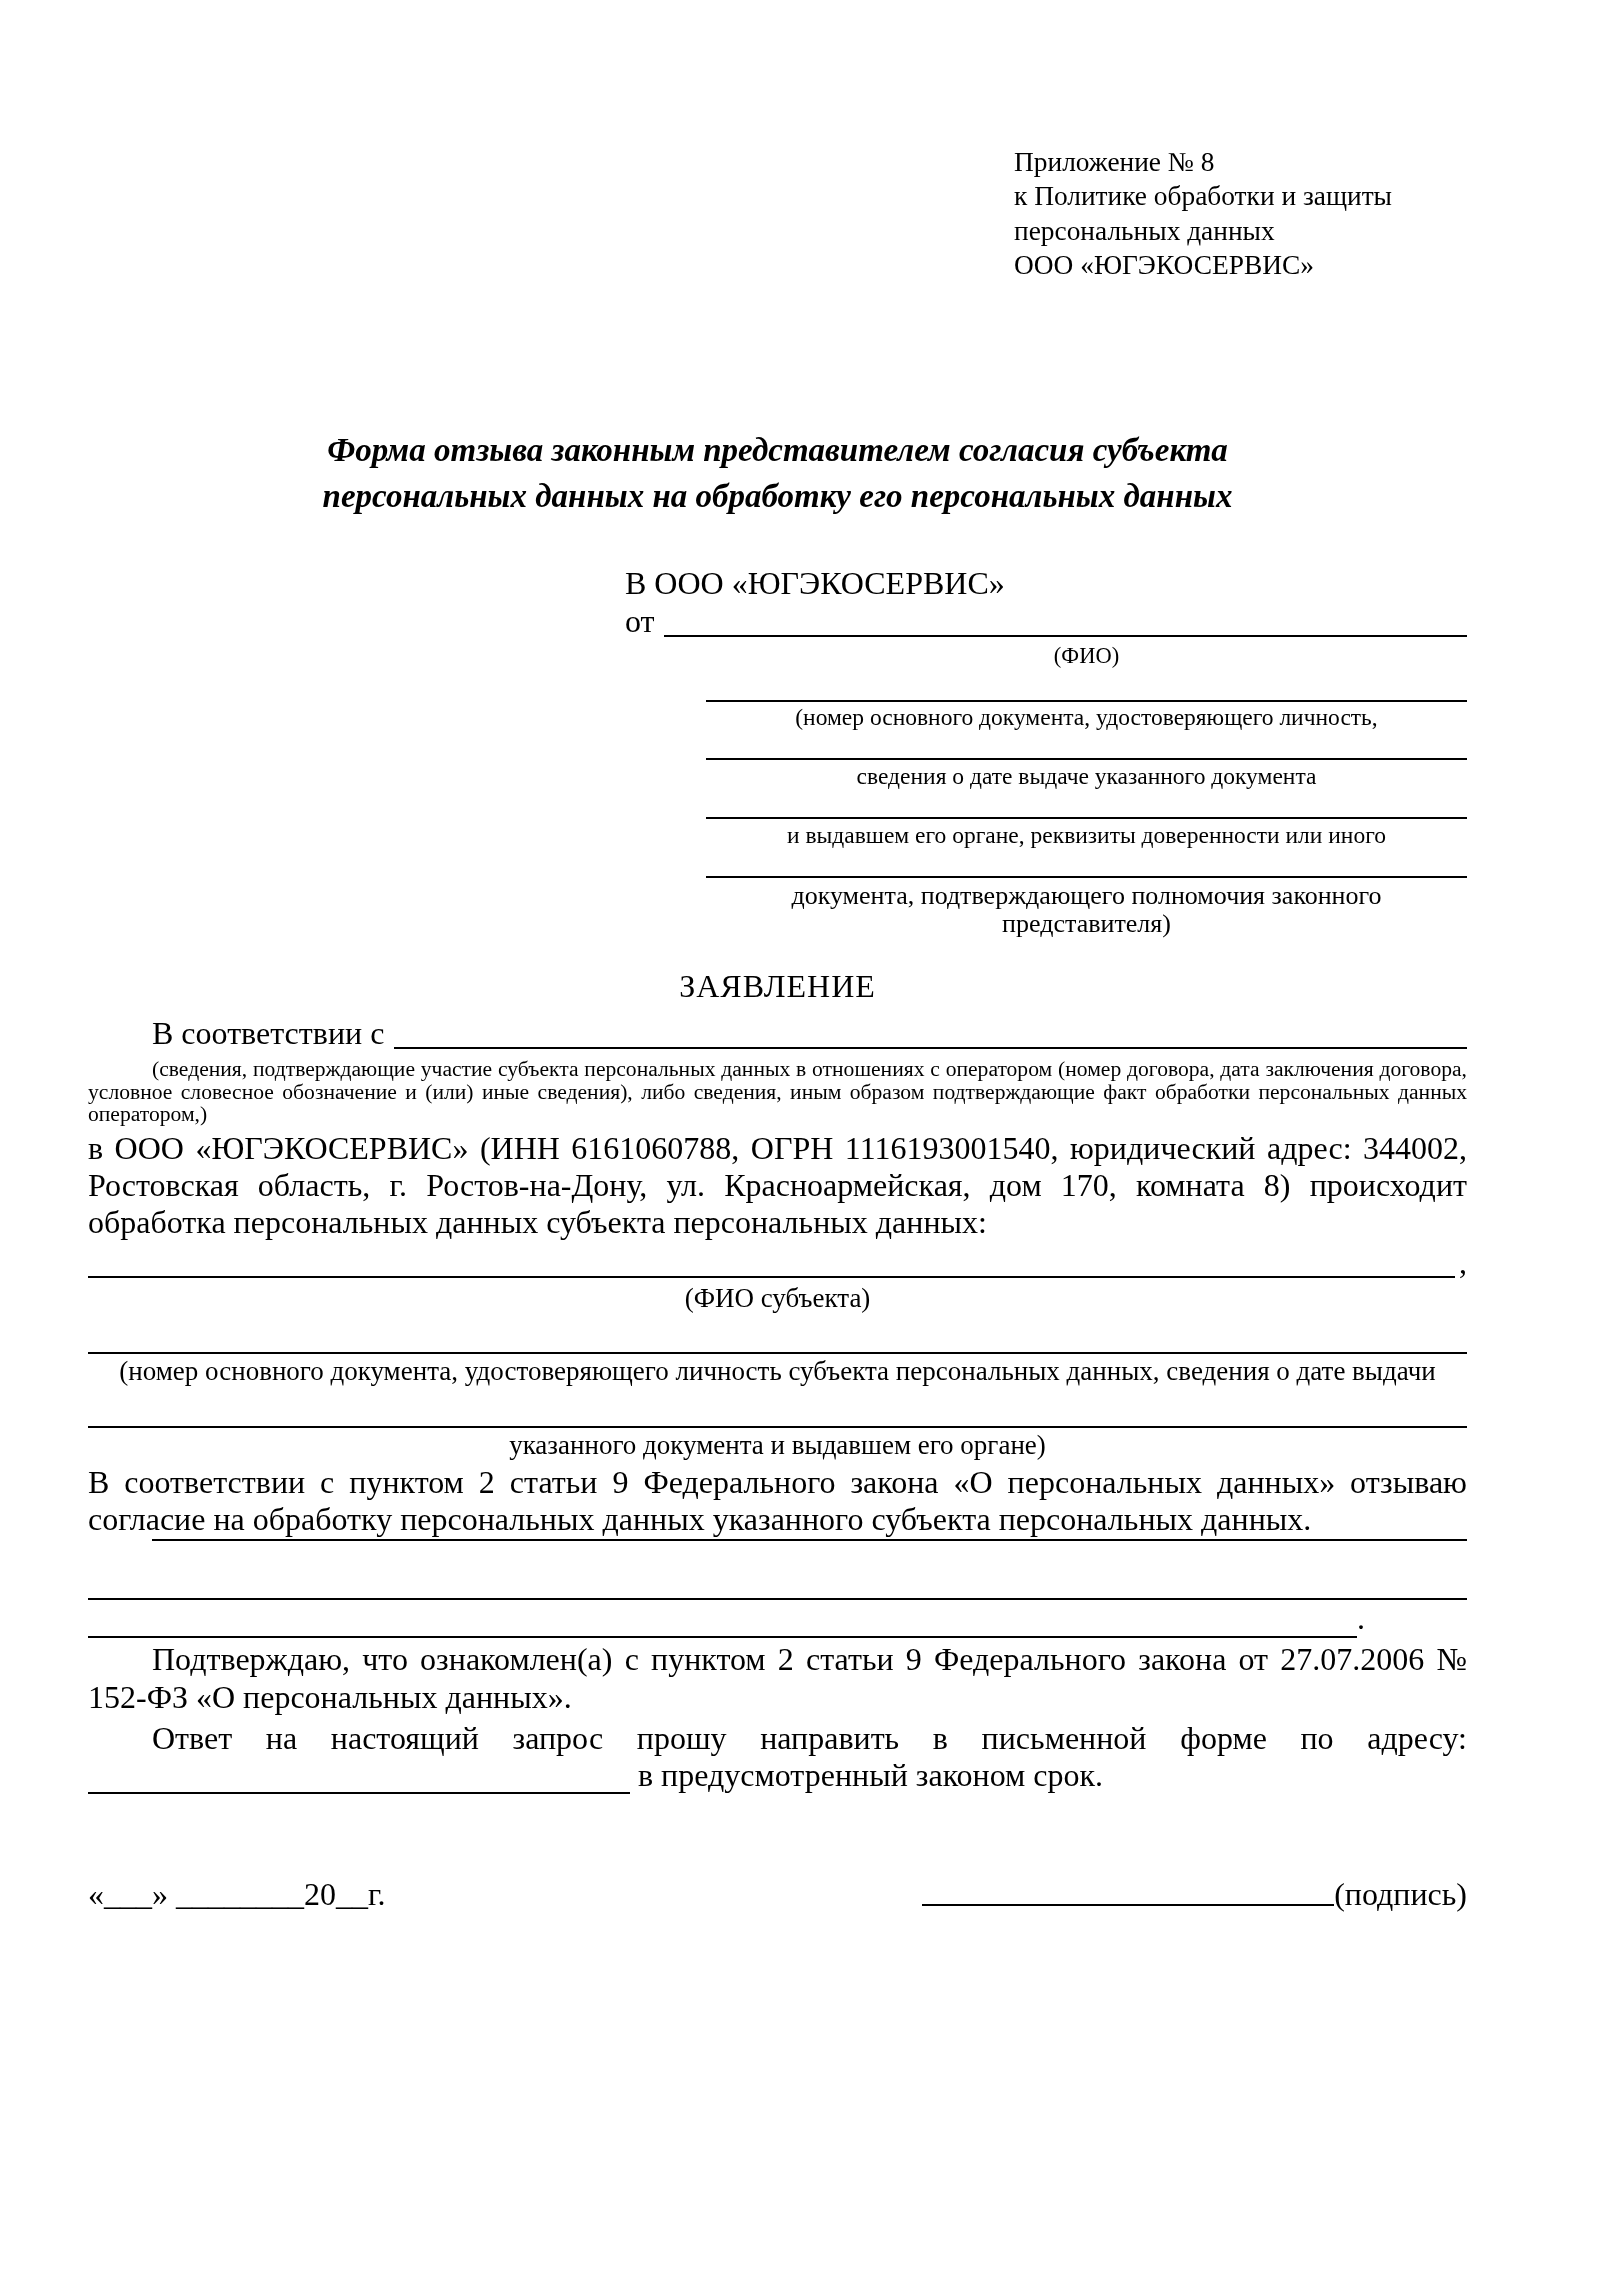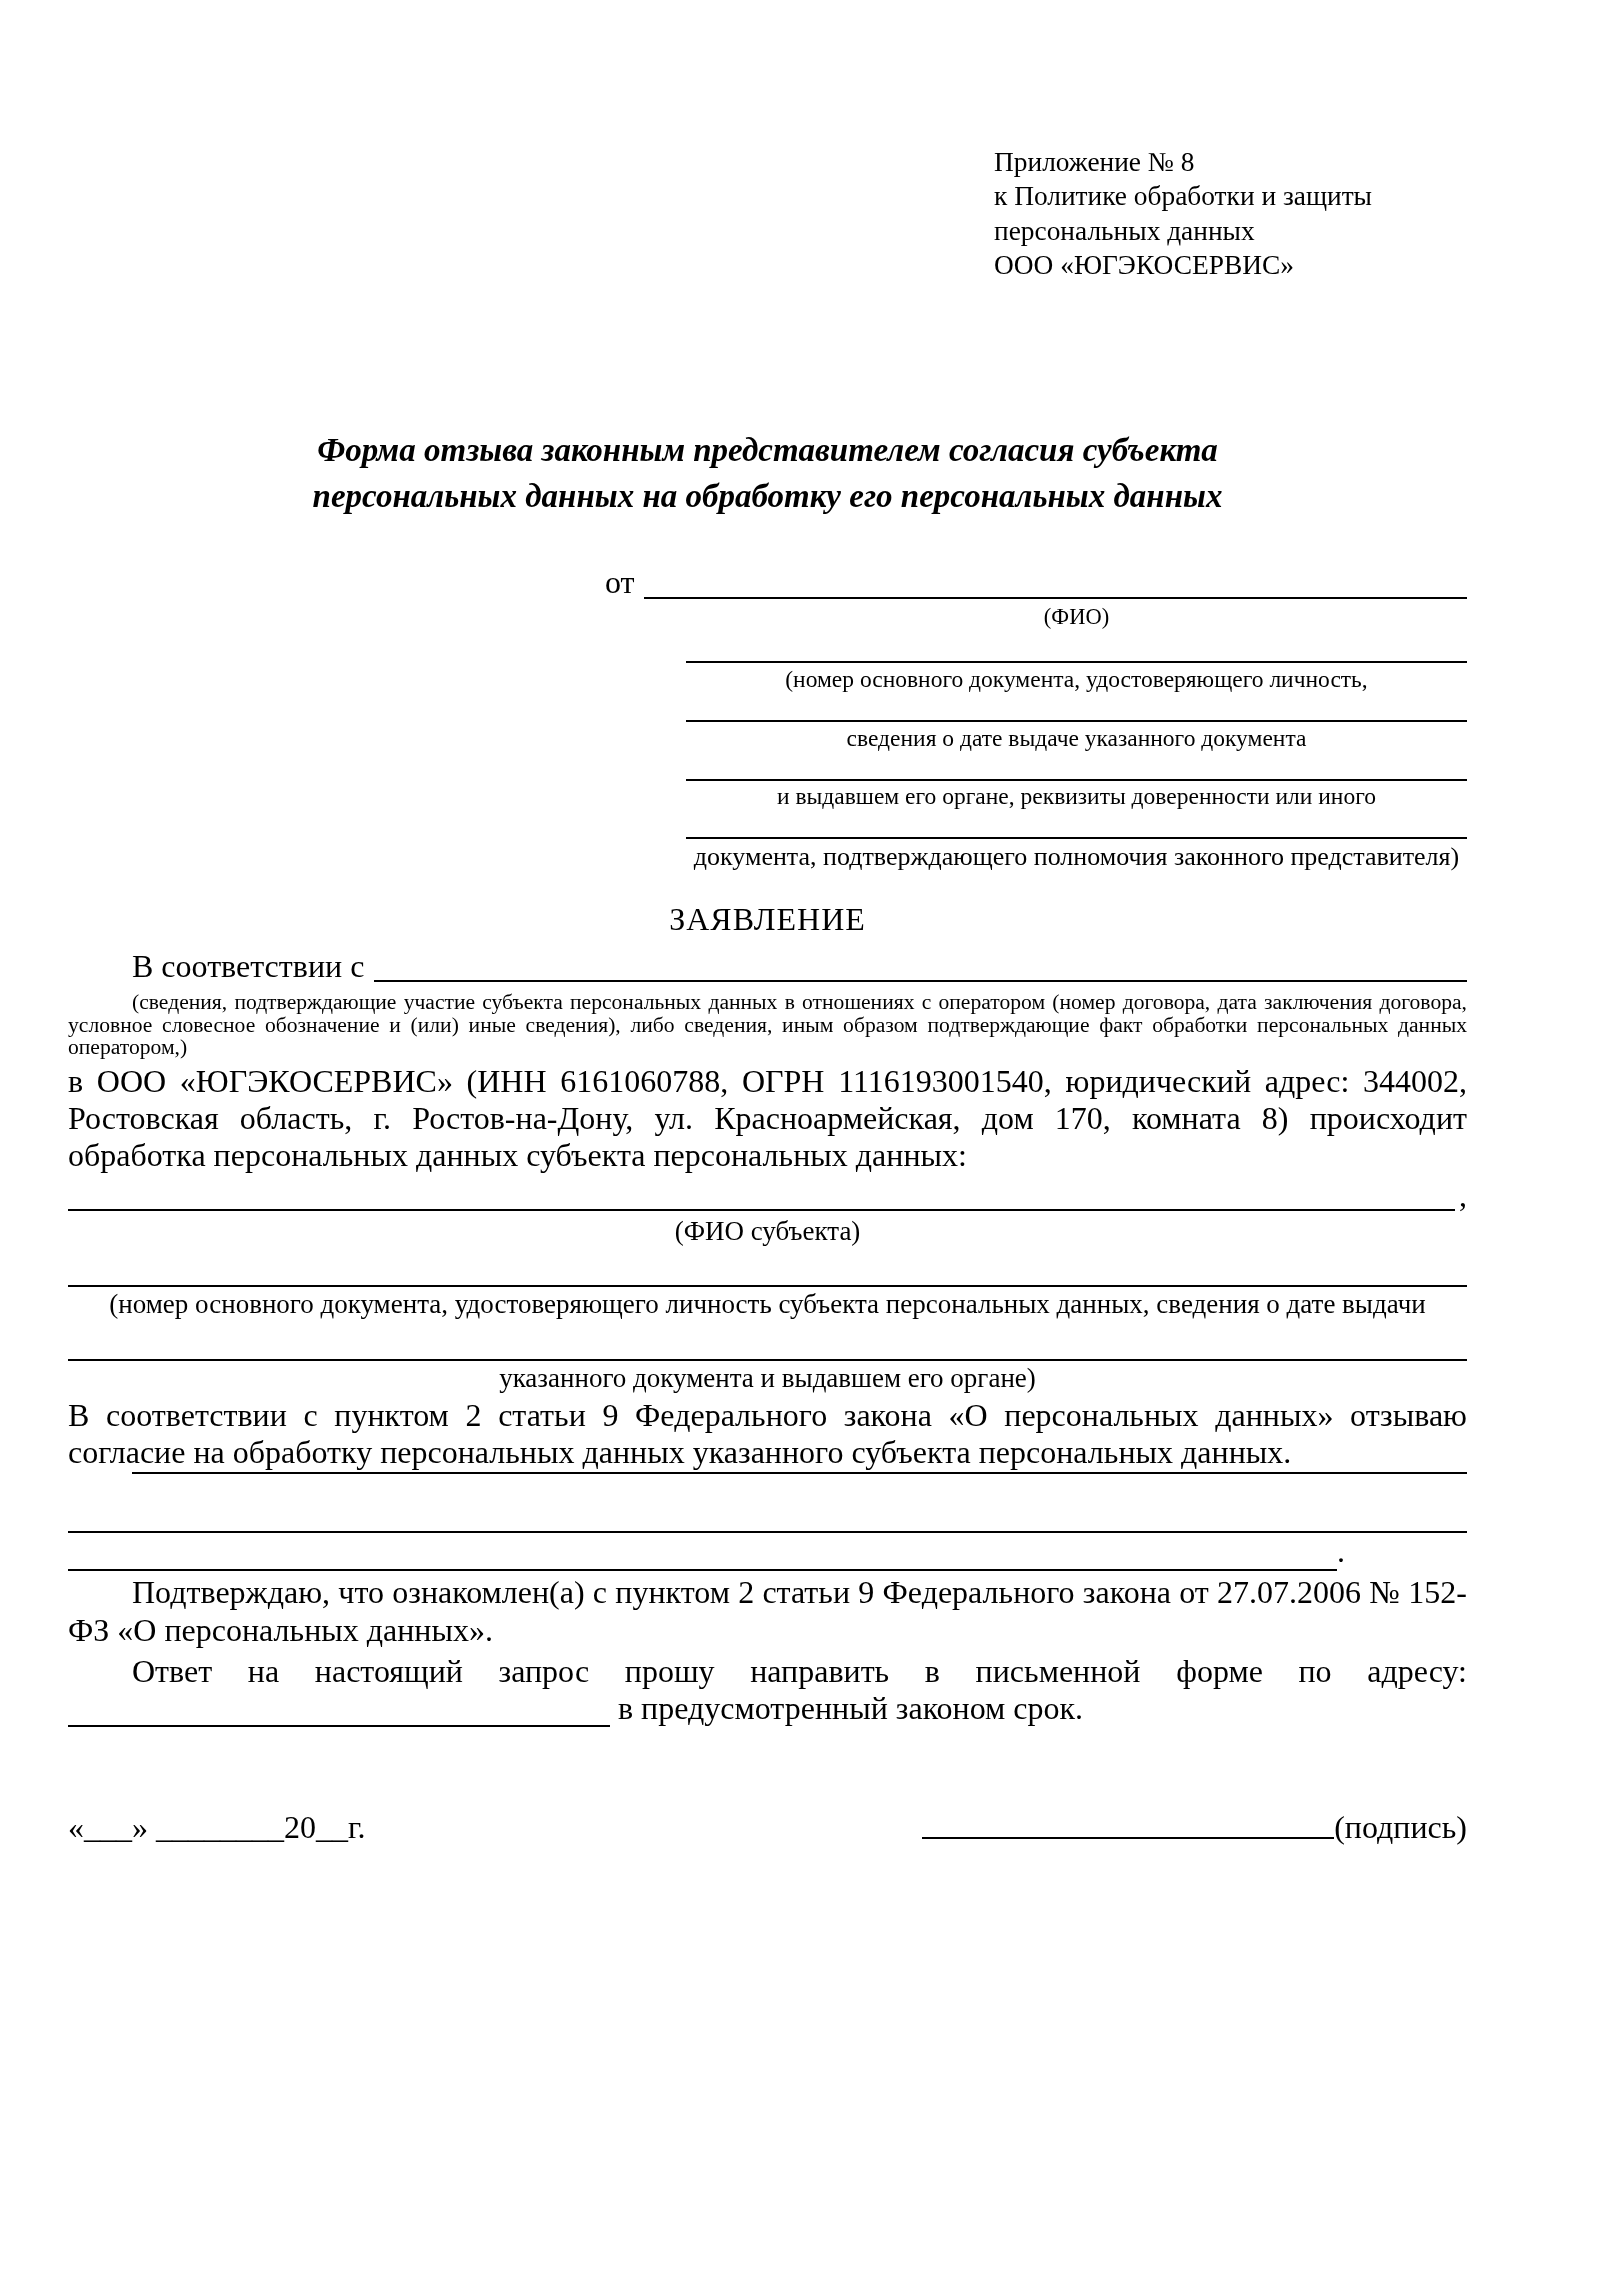--- a/index.html
+++ b/index.html
@@ -4,21 +4,21 @@
 <style>
   * { margin: 0; padding: 0; box-sizing: border-box; }
   html, body { background: #ffffff; }
   body {
     width: 1621px; height: 2293px;
     font-family: "Liberation Serif", "DejaVu Serif", serif;
     color: #000;
   }
   .page {
     width: 1621px; height: 2293px;
-    padding: 145px 154px 0 68px;
+    padding: 145px 154px 0 88px;
     font-size: 32px;
     line-height: 1.16;
     position: relative;
   }
   
   .header-block { margin-left: 926px; font-size: 27.4px; line-height: 1.25; }
   
   .doc-title {
     margin-top: 145px;
     text-align: center;
@@ -82,20 +82,21 @@
     <div>персональных данных</div>
     <div>ООО «ЮГЭКОСЕРВИС»</div>
   </div>
 
   <div class="doc-title">
     <div>Форма отзыва законным представителем согласия субъекта</div>
     <div>персональных данных на обработку его персональных данных</div>
   </div>
 
   <div class="addressee">
+    <div class="addr-to">В ООО «ЮГЭКОСЕРВИС»</div>
     <div class="row">
       <span>от</span>
       <span class="fill-line"></span>
     </div>
     <div class="addr-sub">
       <div class="u-label">(ФИО)</div>
       <div class="blank-line"></div>
       <div class="u-label sz24">(номер основного документа, удостоверяющего личность,</div>
       <div class="blank-line h30"></div>
       <div class="u-label sz24">сведения о дате выдаче указанного документа</div>

